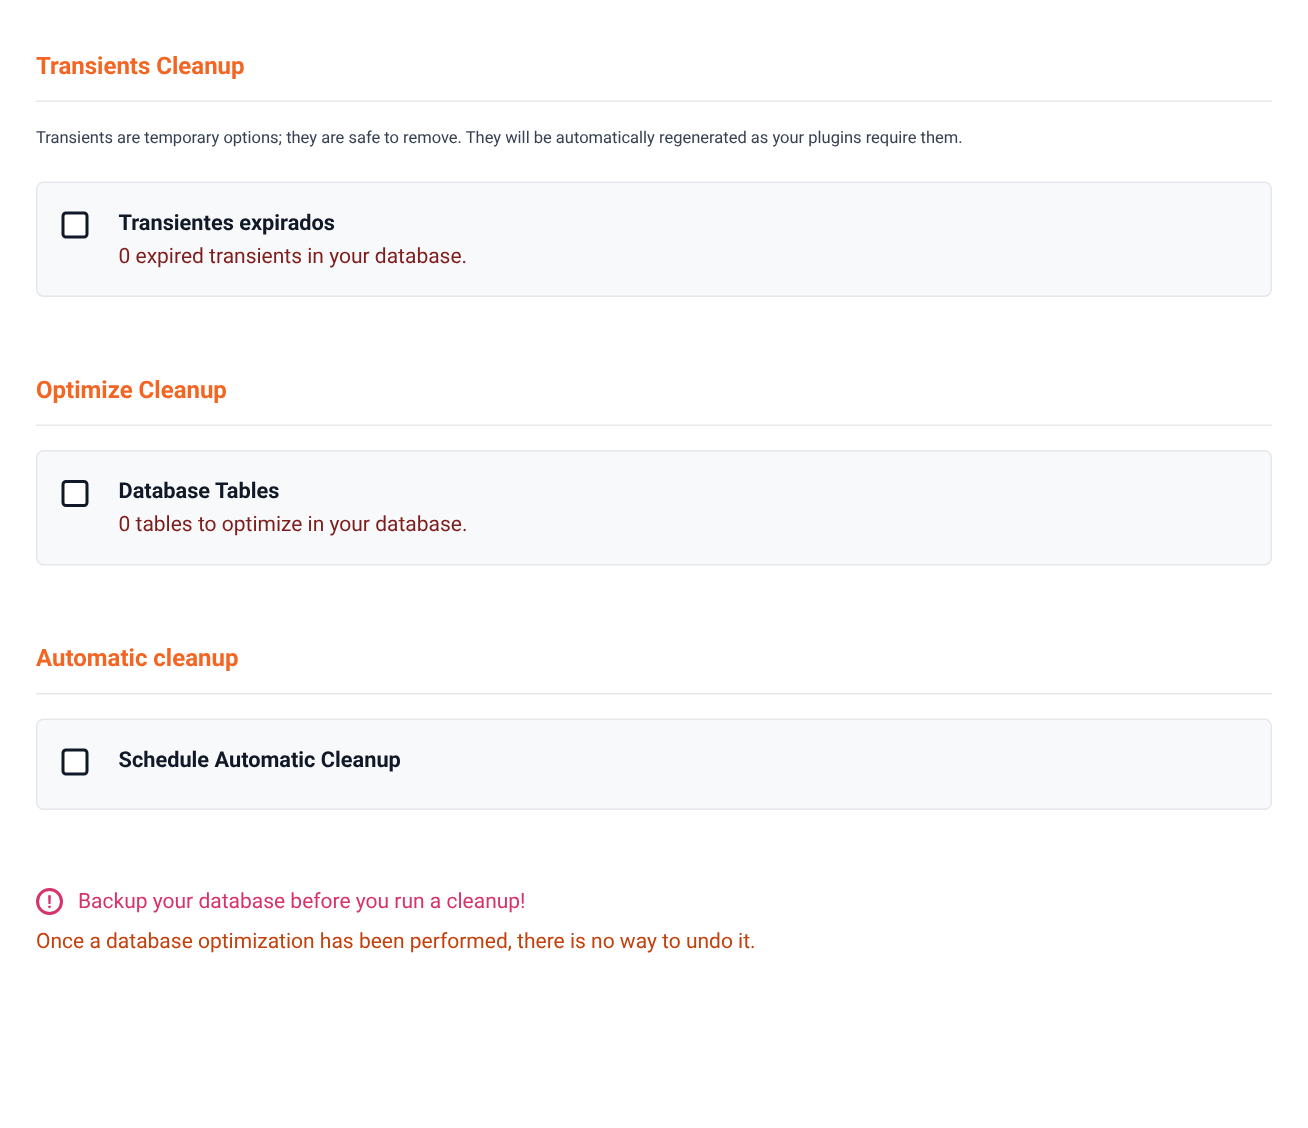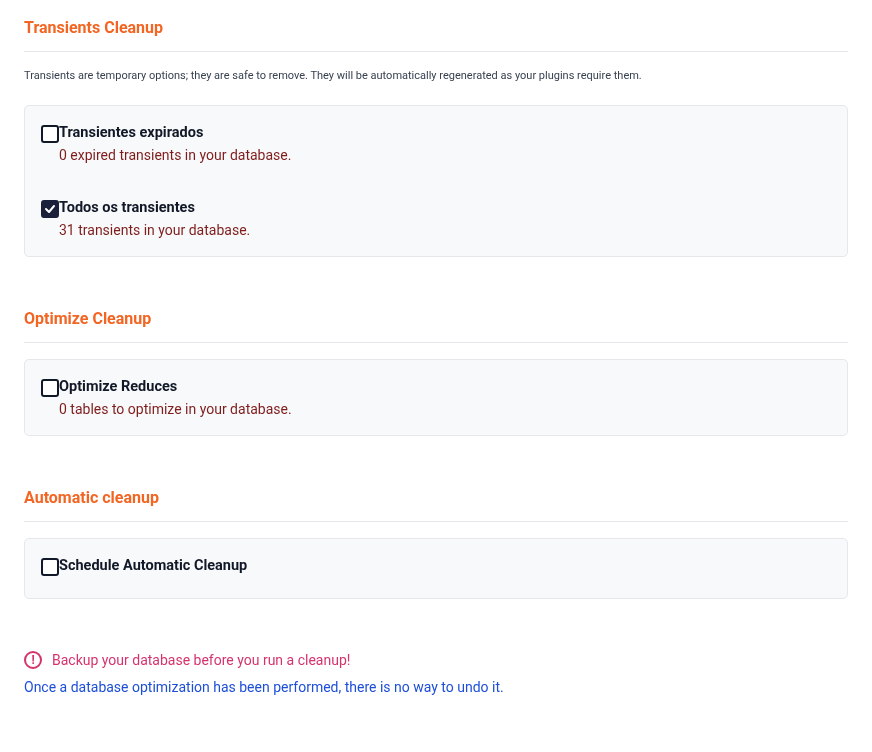--- a/index.html
+++ b/index.html
@@ -31,21 +31,21 @@
     }
     .panel {
       background: #f8f9fa;
       border: 1px solid #e5e7eb;
       border-radius: 5px;
       padding: 18px 16px;
     }
     .option-row {
       display: flex;
       align-items: flex-start;
-      gap: 0;
+      gap: 20px;
     }
     .option-row + .option-row {
       margin-top: 36px;
     }
     .checkbox {
       width: 18px;
       height: 18px;
       border: 2px solid #111827;
       border-radius: 3px;
       flex-shrink: 0;
@@ -74,20 +74,21 @@
       font-weight: 700;
       color: #111827;
       margin-bottom: 6px;
     }
     .option-sub {
       font-size: 14px;
       color: #7f1d1d;
     }
     .section {
       margin-bottom: 52px;
+      margin-top: 16px;
     }
     .section:last-of-type {
       margin-bottom: 20px;
     }
     .warning-row {
       display: flex;
       align-items: center;
       gap: 10px;
       margin-top: 22px;
       margin-bottom: 10px;
@@ -105,63 +106,52 @@
       font-weight: 700;
       flex-shrink: 0;
     }
     .warn-text {
       font-size: 14px;
       font-weight: 400;
       color: #d6336c;
     }
     .warn-sub {
       font-size: 14px;
-      color: #1d4ed8;
+      color: #c2410c;
       margin-bottom: 22px;
     }
   </style>
 </head>
 <body>
 
 <div class="section">
   <div class="section-title">Transients Cleanup</div>
   <div class="section-description">Transients are temporary options; they are safe to remove. They will be automatically regenerated as your plugins require them.</div>
   <div class="panel">
     <div class="option-row">
       <div class="checkbox">
         
       </div>
       <div class="option-text">
         <div class="option-label">Transientes expirados</div>
         <div class="option-sub">0 expired transients in your database.</div>
       </div>
     </div>
-    <div class="option-row">
-      <div class="checkbox checked">
-        <svg width="12" height="12" viewBox="0 0 12 12">
-            <path d="M2 6 L5 9 L10 3" stroke="#fff" stroke-width="2" fill="none" stroke-linecap="round" stroke-linejoin="round"></path>
-          </svg>
-      </div>
-      <div class="option-text">
-        <div class="option-label">Todos os transientes</div>
-        <div class="option-sub">31 transients in your database.</div>
-      </div>
-    </div>
   </div>
 </div>
 
 <div class="section">
   <div class="section-title">Optimize Cleanup</div>
   <div class="panel">
     <div class="option-row">
       <div class="checkbox">
         
       </div>
       <div class="option-text">
-        <div class="option-label">Optimize Reduces</div>
+        <div class="option-label">Database Tables</div>
         <div class="option-sub">0 tables to optimize in your database.</div>
       </div>
     </div>
   </div>
 </div>
 
 <div class="section">
   <div class="section-title">Automatic cleanup</div>
   <div class="panel">
     <div class="option-row">

